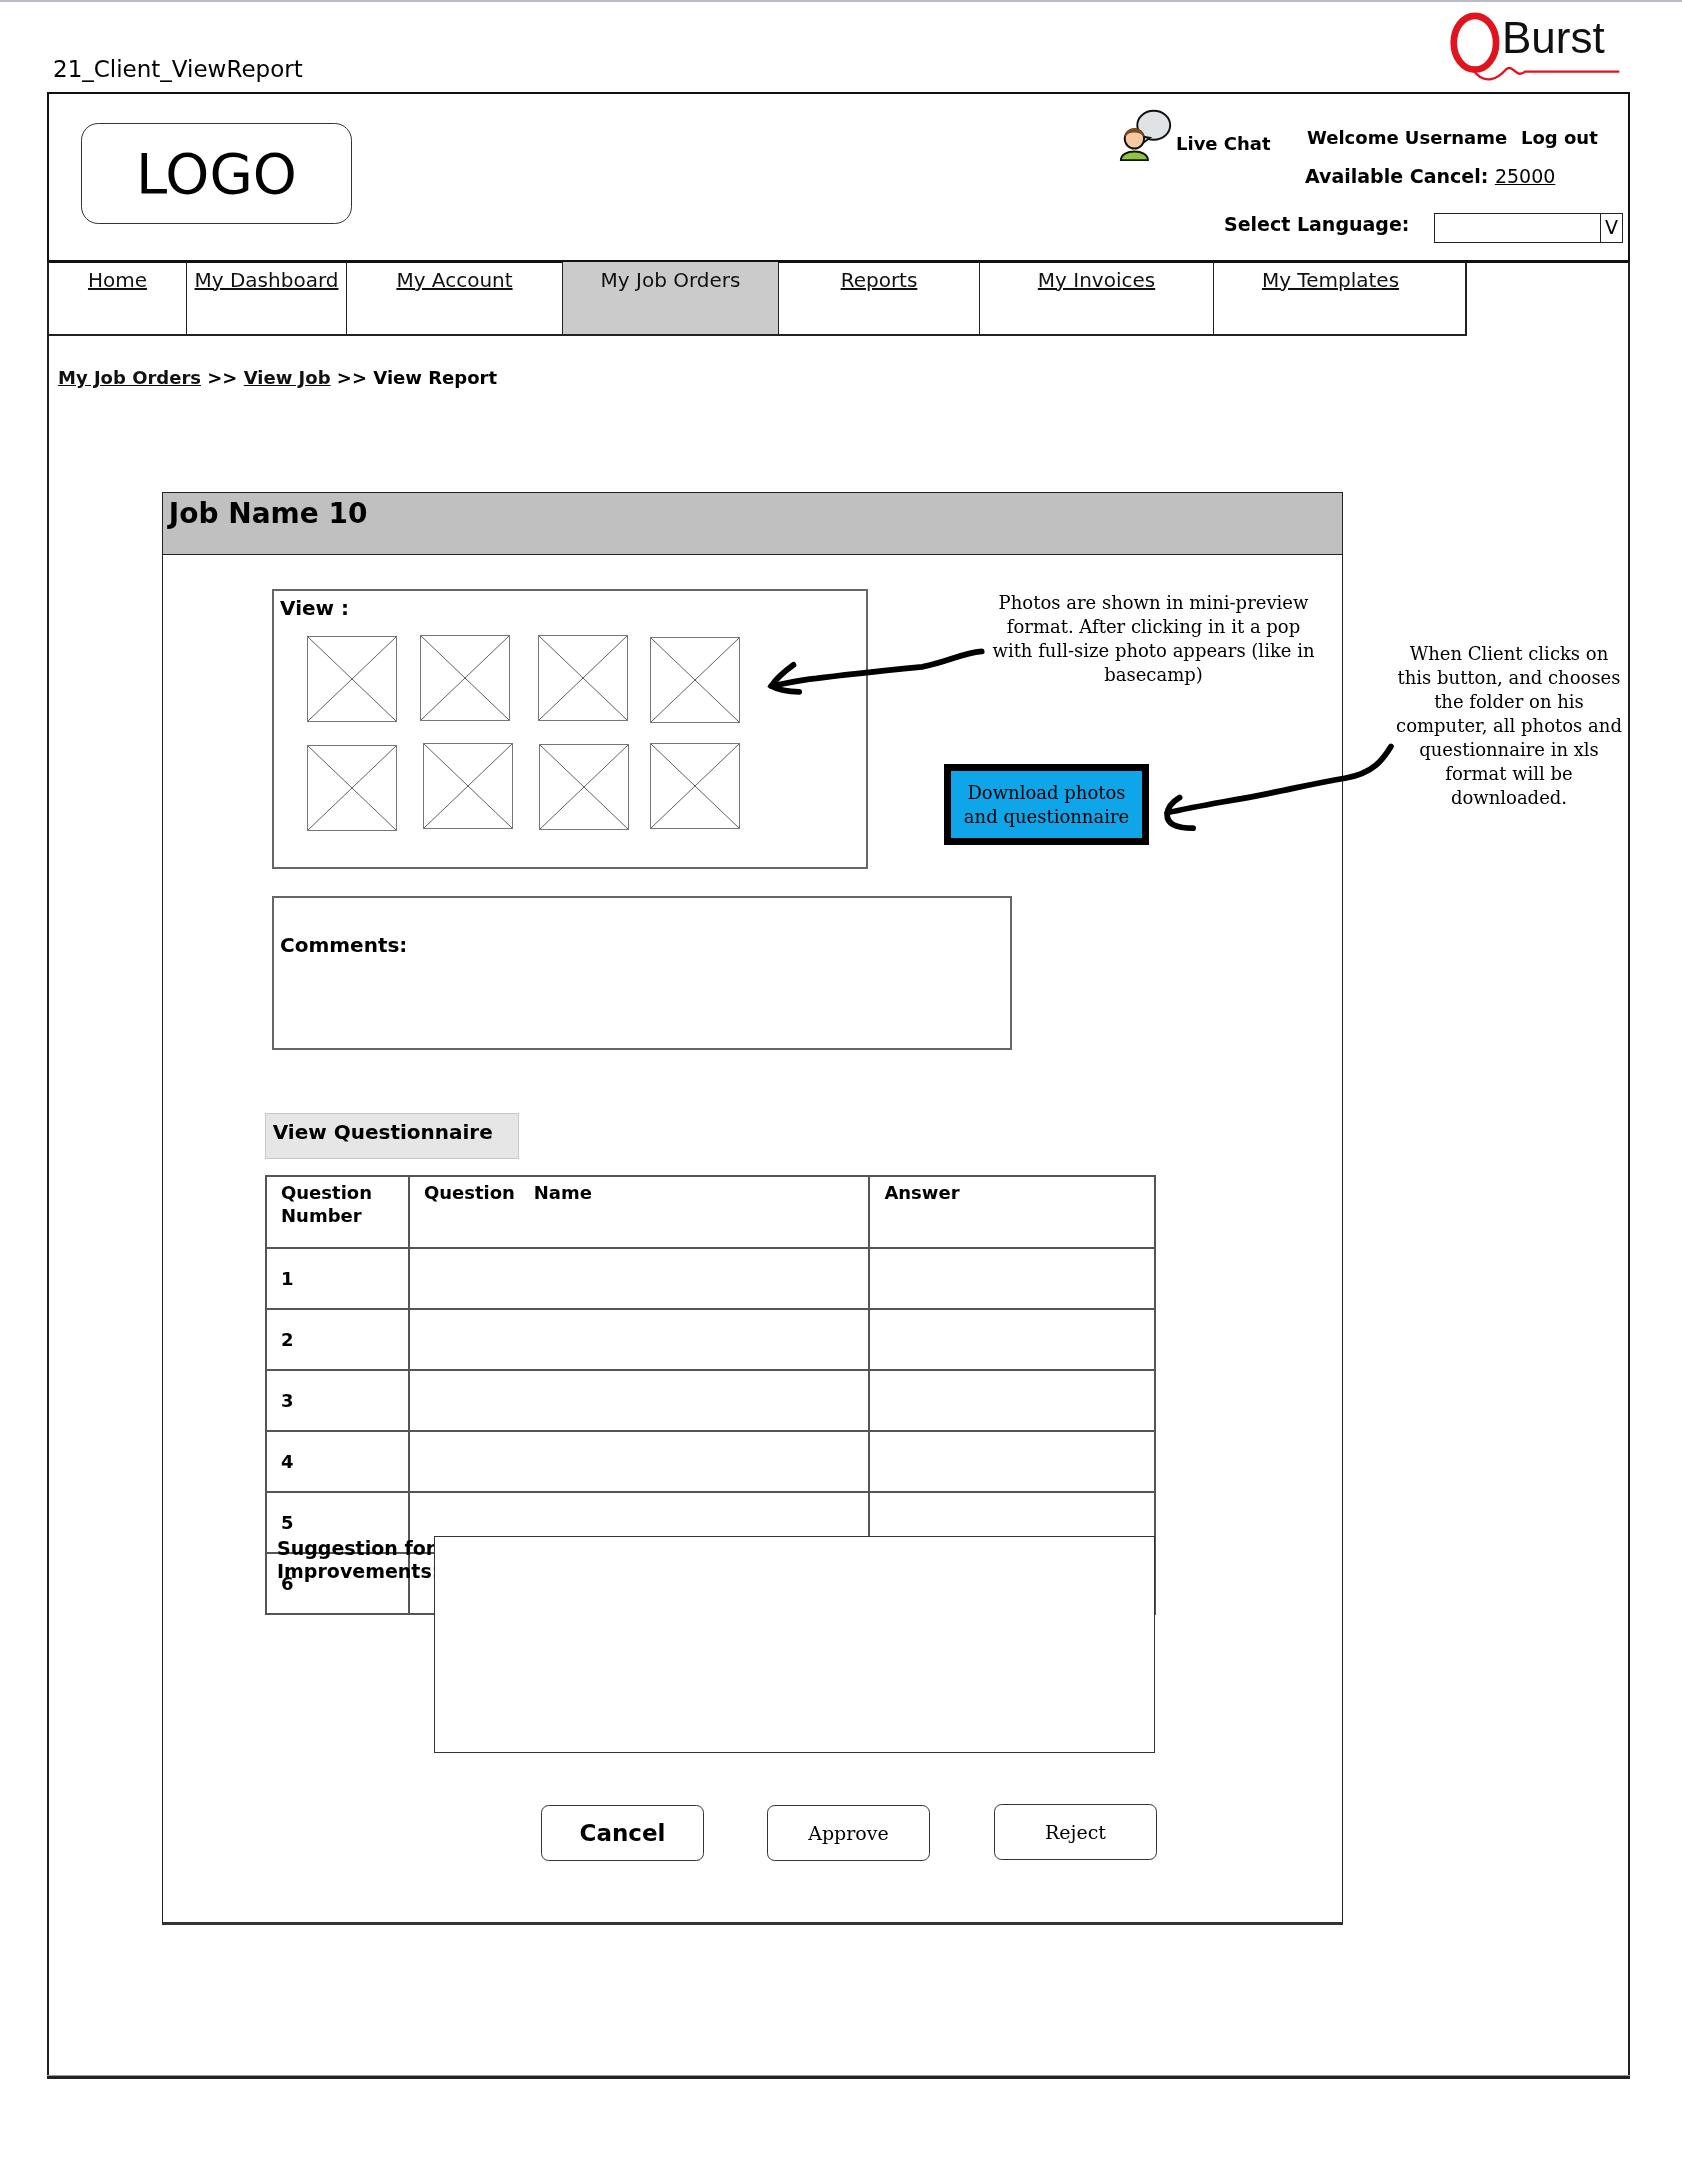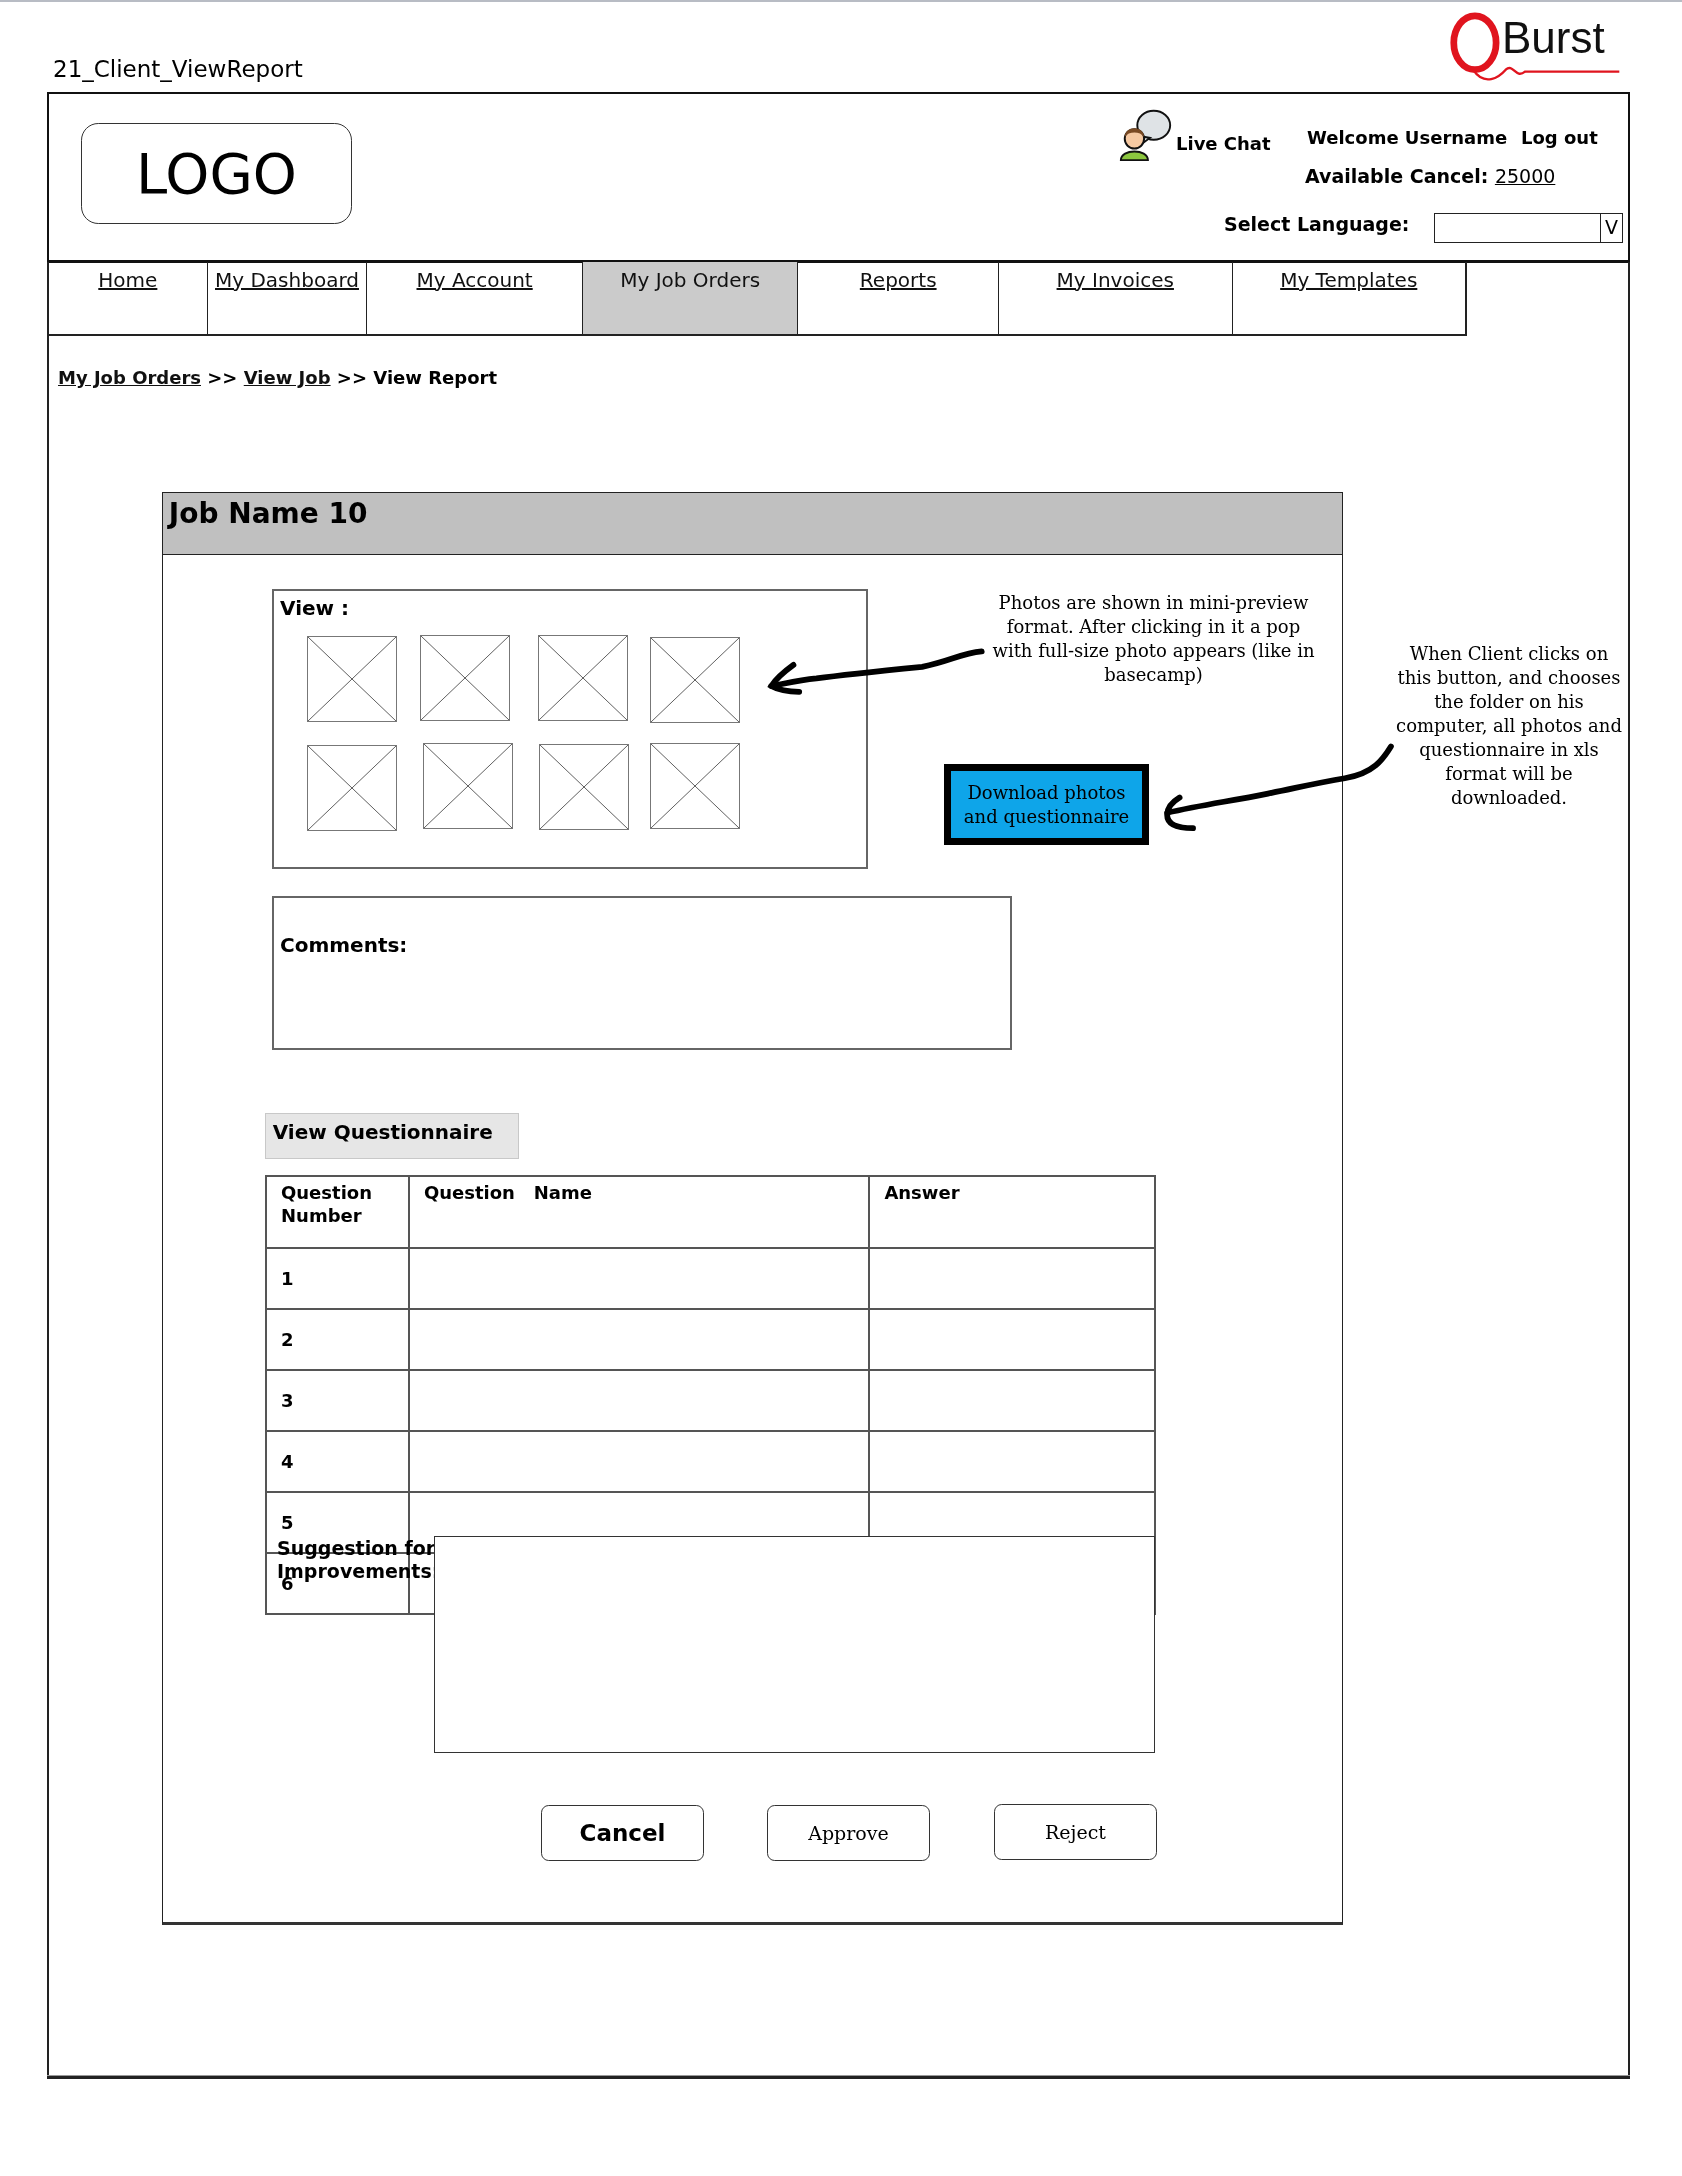--- a/index.html
+++ b/index.html
@@ -96,21 +96,21 @@
   <span class="u" style="font-weight:normal;">25000</span>
 </div>
 
 <div class="abs hdr-text" style="left:1224px;top:213px;font-size:19px;">Select Language:</div>
 <div class="abs lang-select">
   <span></span>
   <span class="arrow">V</span>
 </div>
 
 <div class="abs nav">
-  <div class="tab" style="width:159px;"><span>Home</span></div>
+  <div class="tab" style="width:138px;"><span>Home</span></div>
   <div class="tab" style="width:160px;"><span>My Dashboard</span></div>
   <div class="tab" style="width:216px;"><span>My Account</span></div>
   <div class="tab active" style="width:216px;"><span>My Job Orders</span></div>
   <div class="tab" style="width:201px;"><span>Reports</span></div>
   <div class="tab" style="width:234px;"><span>My Invoices</span></div>
   <div class="tab" style="width:233px;"><span>My Templates</span></div>
 </div>
 
 <div class="abs frame-left"></div>
 <div class="abs frame-right"></div>

